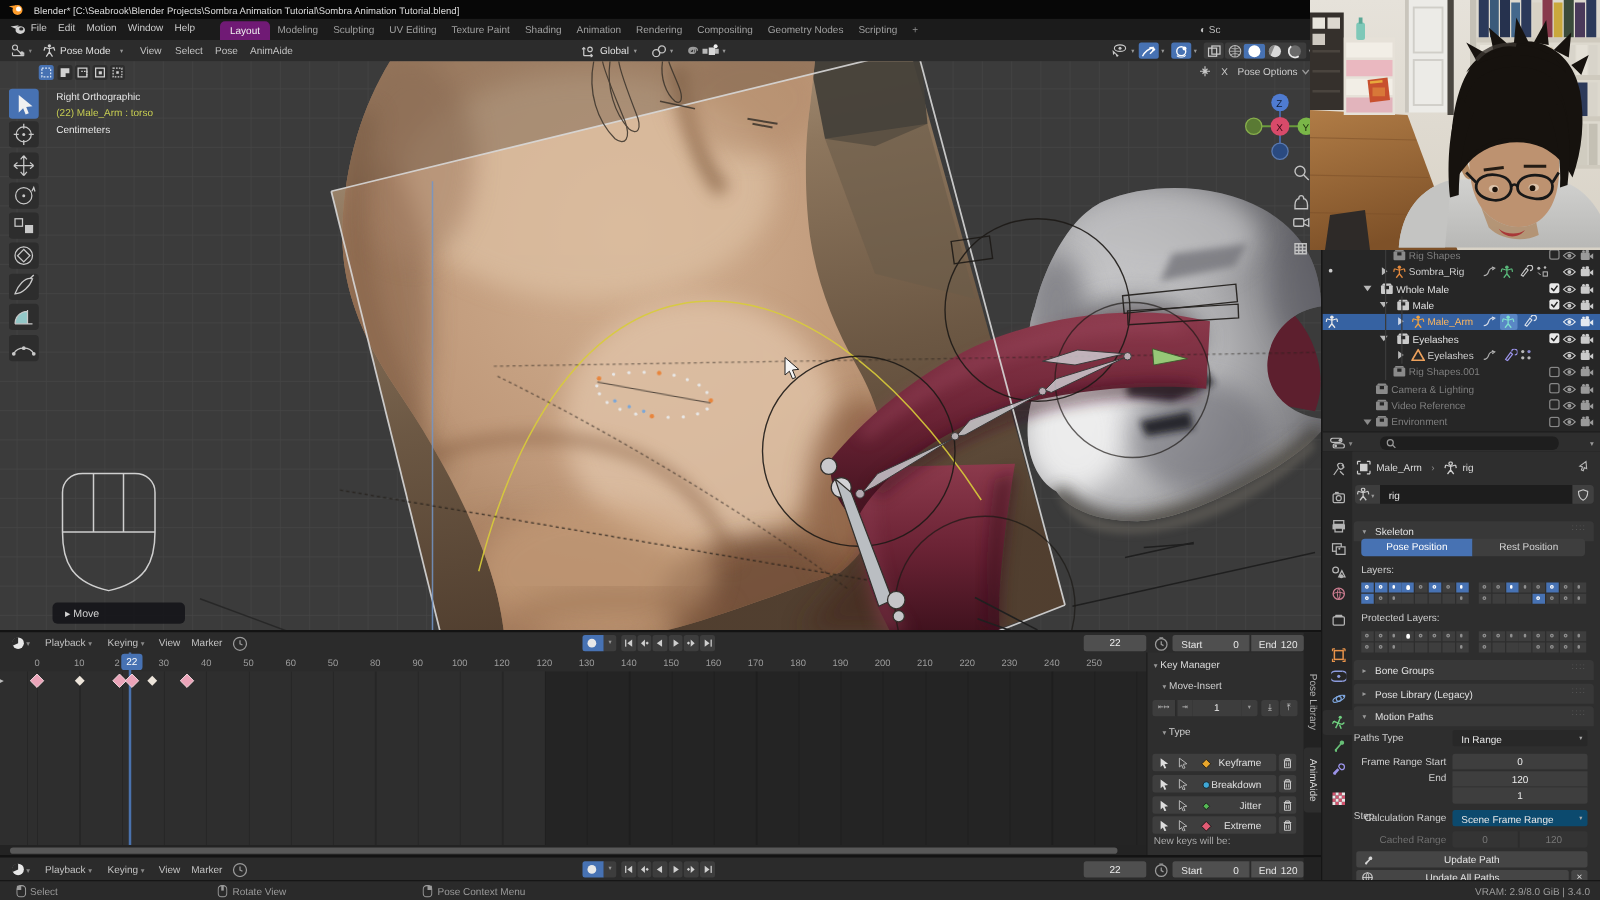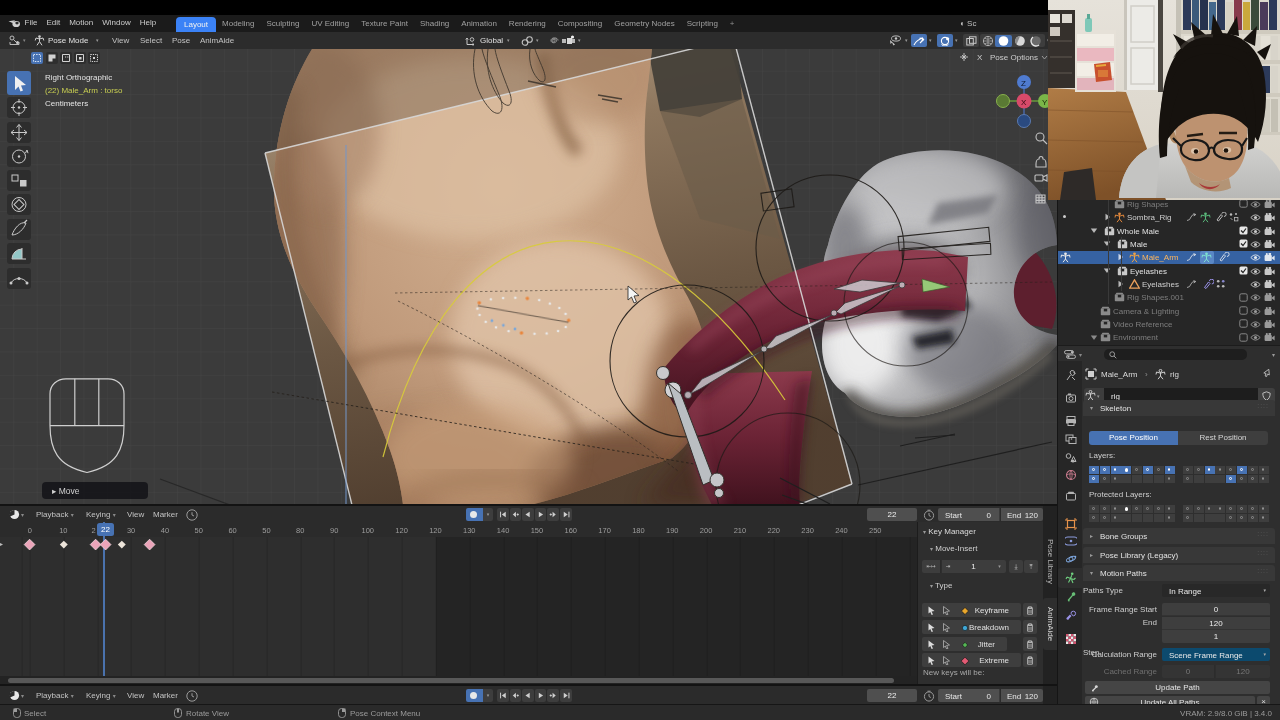--- a/index.html
+++ b/index.html
@@ -6,33 +6,41 @@
   *{box-sizing:border-box;}
   #app{position:relative;width:1280px;height:720px;overflow:hidden;
        font-family:"Liberation Sans", sans-serif;font-size:8px;color:#c3c3c3;
        -webkit-font-smoothing:antialiased;}
   .abs{position:absolute;}
 </style>
 </head>
 <body>
 <div id="app">
 
+  <div class="abs" style="left:0;top:0;width:1280px;height:15px;background:#070707;">
+    <svg class="abs" style="left:7px;top:2px" width="12" height="11" viewBox="0 0 12 11">
+      <circle cx="7" cy="6" r="4" fill="#ff9d2c"></circle>
+      <circle cx="7.8" cy="5.2" r="2" fill="#fff"></circle>
+      <path d="M0 3 L6 2.2 L4 4.5 Z" fill="#ff9d2c"></path>
+    </svg>
+    <div class="abs" style="left:27px;top:3.5px;font-size:7.6px;color:#dedede;letter-spacing:0.02px;">Blender* [C:\Seabrook\Blender Projects\Sombra Animation Tutorial\Sombra Animation Tutorial.blend]</div>
+  </div>
 
   <div class="abs" style="left:0;top:15px;width:1280px;height:17px;background:#1b1b1b;">
     <svg class="abs" style="left:8px;top:3px" width="14" height="11" viewBox="0 0 14 11">
       <ellipse cx="8.2" cy="6" rx="3.8" ry="3.1" fill="#d0d0d0"></ellipse>
       <ellipse cx="9" cy="5.1" rx="1.7" ry="1.3" fill="#2a2a2a"></ellipse>
       <path d="M0.5 3.2 L7 2.2 L4.6 4.9 Z" fill="#d0d0d0"></path>
     </svg>
     <div class="abs" style="left:20px;top:3px;color:#cccccc;">
       <span style="padding:0 4.5px;">File</span><span style="padding:0 4.5px;">Edit</span><span style="padding:0 4.5px;">Motion</span><span style="padding:0 4.5px;">Window</span><span style="padding:0 4.5px;">Help</span>
     </div>
 
     <div class="abs" style="left:176px;top:0;height:17px;display:flex;align-items:center;color:#a0a0a0;">
-      <span style="background:#3b82f6;color:#f0f0f0;border-radius:4px 4px 0 0;height:15px;line-height:15px;margin-top:2px;padding:0 8px;">Layout</span>
+      <span style="background:#701a75;color:#f0f0f0;border-radius:4px 4px 0 0;height:15px;line-height:15px;margin-top:2px;padding:0 8px;">Layout</span>
       <span style="padding:0 6px;">Modeling</span>
       <span style="padding:0 6px;">Sculpting</span>
       <span style="padding:0 6px;">UV Editing</span>
       <span style="padding:0 6px;">Texture Paint</span>
       <span style="padding:0 6px;">Shading</span>
       <span style="padding:0 6px;">Animation</span>
       <span style="padding:0 6px;">Rendering</span>
       <span style="padding:0 6px;">Compositing</span>
       <span style="padding:0 6px;">Geometry Nodes</span>
       <span style="padding:0 6px;">Scripting</span>
@@ -590,21 +598,21 @@
 <svg class="abs" style="left:38px;top:2.5px" width="10" height="10" viewBox="0 0 10 10">
             <circle cx="5" cy="5" r="2.6" fill="#3fa7d6" stroke="#111" stroke-width="0.6"></circle>
           </svg>
 <span class="abs" style="right:12px;top:3px;color:#e0e0e0;">Breakdown</span>
 </div>
 <div class="abs" style="left:105px;top:98px;width:14px;height:14px;background:#3e3e3e;border-radius:2px;">
 <svg class="abs" style="left:3px;top:2.5px" width="8" height="9" viewBox="0 0 8 9">
             <path d="M1 2 L7 2 M2.5 2 L2.5 0.8 L5.5 0.8 L5.5 2 M1.6 2.6 L1.6 8.2 L6.4 8.2 L6.4 2.6 Z M3 4 L3 7 M5 4 L5 7" stroke="#c8c8c8" stroke-width="0.8" fill="none"></path>
           </svg>
 </div>
-        <div class="abs" style="left:4px;top:115px;width:85px;height:14px;background:#3e3e3e;border-radius:2px;">
+        <div class="abs" style="left:4px;top:115px;width:99px;height:14px;background:#3e3e3e;border-radius:2px;">
 <svg class="abs" style="left:5px;top:2.5px" width="9" height="9" viewBox="0 0 9 9">
             <path d="M1.5 0.5 L7.5 5 L4.6 5.4 L6 8.4 L4.6 9 L3.3 6 L1.5 7.6 Z" fill="#dcdcdc"></path>
           </svg>
 <svg class="abs" style="left:20px;top:2.5px" width="9" height="9" viewBox="0 0 9 9">
             <path d="M1.5 0.5 L7.5 5 L4.6 5.4 L6 8.4 L4.6 9 L3.3 6 L1.5 7.6 Z" fill="none" stroke="#b5b5b5" stroke-width="0.8"></path>
           </svg>
 <svg class="abs" style="left:38px;top:2.5px" width="10" height="10" viewBox="0 0 10 10">
             <rect x="3.1" y="3.1" width="3.8" height="3.8" transform="rotate(45 5 5)" fill="#55b855" stroke="#111" stroke-width="0.6"></rect>
           </svg>
 <span class="abs" style="right:12px;top:3px;color:#e0e0e0;">Jitter</span>
@@ -1105,21 +1113,21 @@
           <path d="M5.5 3.2 L5.5 7 M5.5 4.2 L1.5 3 M5.5 4.2 L9.5 3 M1.5 3 L1 5.5 M9.5 3 L10 5.5 M5.5 7 L3 10.2 M5.5 7 L8 10.2"></path>
         </g>
       </svg>
     <span class="abs" style="left:39px;top:32px;color:#999;font-size:5px;">▾</span>
     <div class="abs" style="left:46px;top:27px;width:154px;height:15px;background:#1d1d1d;"></div>
     <div class="abs" style="left:53px;top:30.5px;color:#e8e8e8;">rig</div>
     <div class="abs" style="left:200px;top:27px;width:17px;height:15px;background:#404040;border-radius:0 3px 3px 0;"></div>
     <svg class="abs" style="left:204px;top:29.5px" width="9" height="10" viewBox="0 0 9 10">
         <path d="M4.5 0.8 L8.2 2.2 C8.2 5.5 7 8 4.5 9.2 C2 8 0.8 5.5 0.8 2.2 Z" fill="none" stroke="#c9c9c9" stroke-width="0.9"></path>
       </svg>
-    <div class="abs" style="left:25px;top:39px;width:192px;height:16px;background:#383838;border-radius:3px 3px 0 0;text-decoration:underline;">
+    <div class="abs" style="left:25px;top:56px;width:192px;height:16px;background:#383838;border-radius:3px 3px 0 0;text-decoration:underline;">
         <span style="position:absolute;left:7px;top:4px;color:#999;font-size:6px;">▾</span>
         <span style="position:absolute;left:17px;top:3.5px;color:#e2e2e2;">Skeleton</span>
         <span style="position:absolute;right:6px;top:2px;color:#5a5a5a;font-size:7px;letter-spacing:1px;">::::</span>
       </div>
     <div class="abs" style="left:31px;top:70px;width:89px;height:14px;background:#4772b3;border-radius:3px 0 0 3px;color:#fff;text-align:center;line-height:14px;">Pose Position</div>
     <div class="abs" style="left:120px;top:70px;width:90px;height:14px;background:#3e3e3e;border-radius:0 3px 3px 0;color:#d5d5d5;text-align:center;line-height:14px;">Rest Position</div>
     <div class="abs" style="left:31px;top:90px;color:#cecece;">Layers:</div>
     <div class="abs" style="left:31.0px;top:105.0px;width:10px;height:8px;background:#4772b3;"></div>
     <div class="abs" style="left:34.1px;top:107.1px;width:2.8px;height:2.8px;border-radius:50%;border:0.9px solid #ffffff;"></div>
     <div class="abs" style="left:41.799999999999955px;top:105.0px;width:10px;height:8px;background:#4772b3;"></div>

